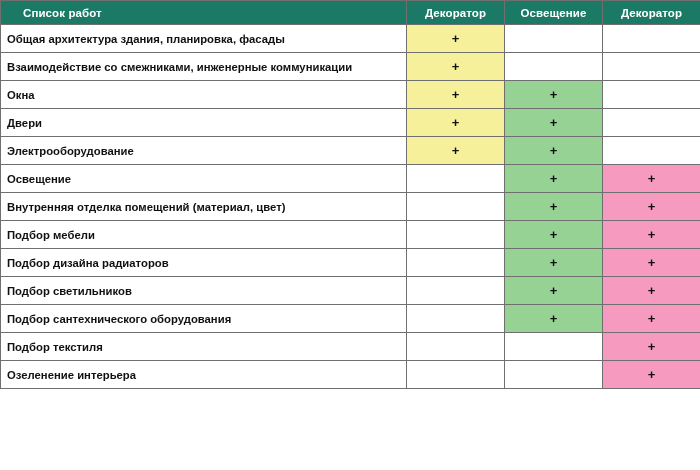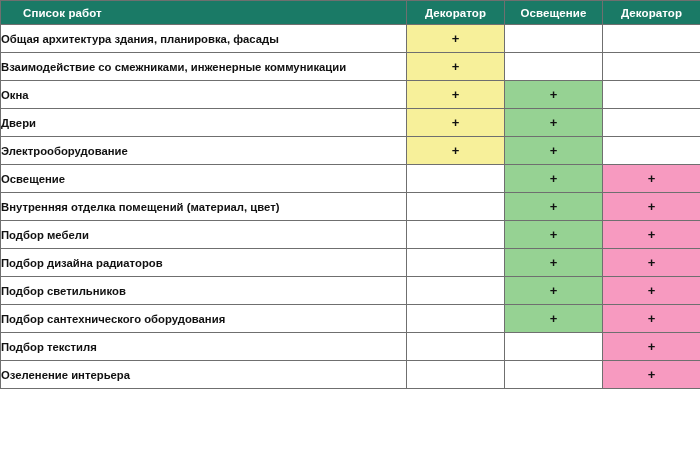--- a/index.html
+++ b/index.html
@@ -44,20 +44,21 @@
   }
   thead th.head-task {
     text-align: left;
     padding-left: 22px;
   }
   tbody td.task {
     font-size: 11.3px;
     color: #111111;
     background: #ffffff;
     height: 27px;
+    padding-left: 6px;
     vertical-align: middle;
     text-align: left;
     white-space: nowrap;
     overflow: hidden;
     font-weight: bold;
   }
   tbody td.mark {
     text-align: center;
     vertical-align: middle;
     font-size: 13px;

